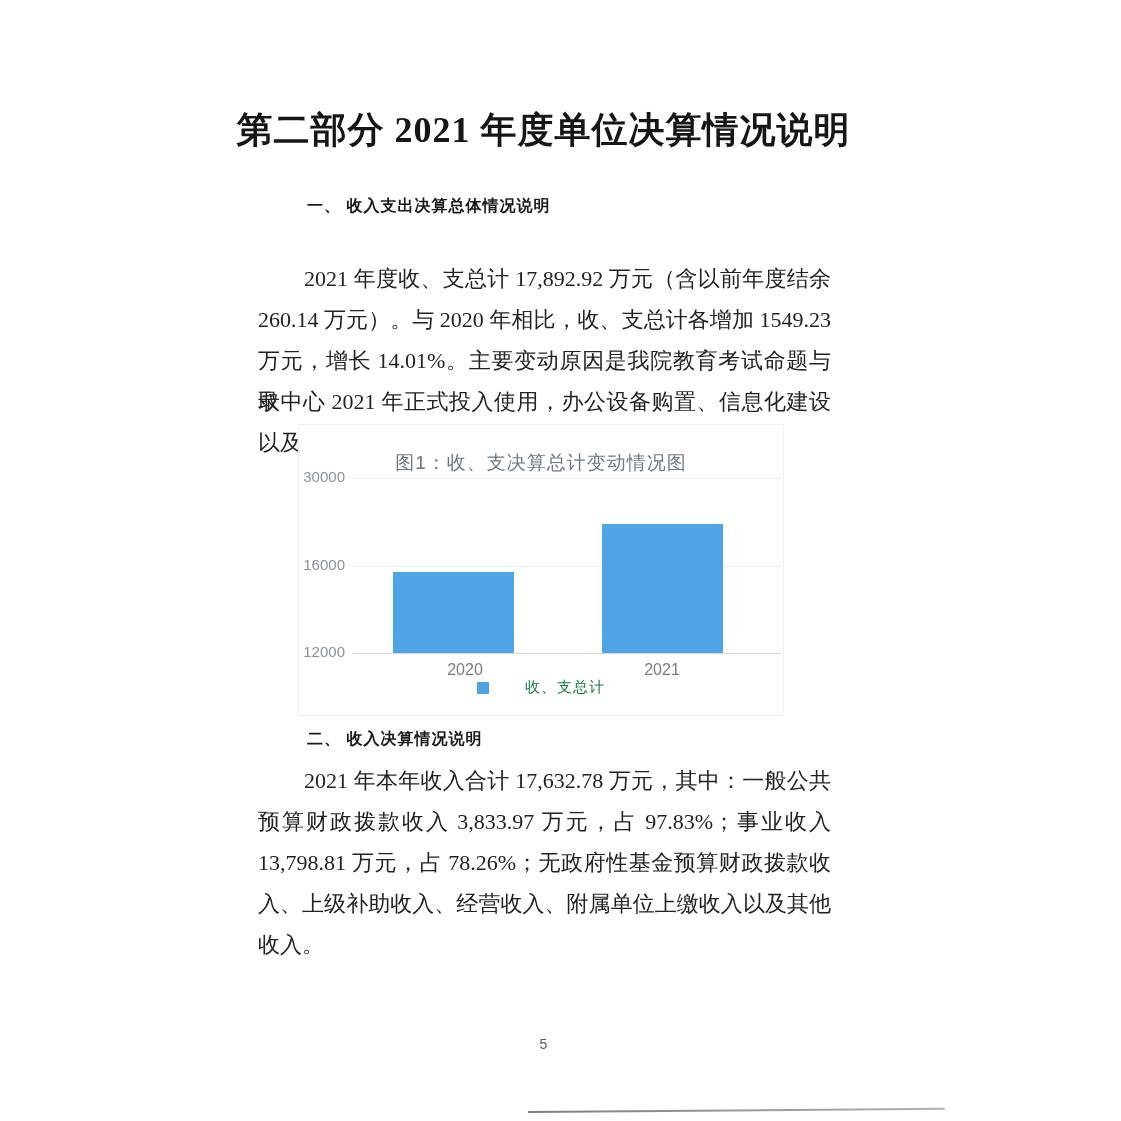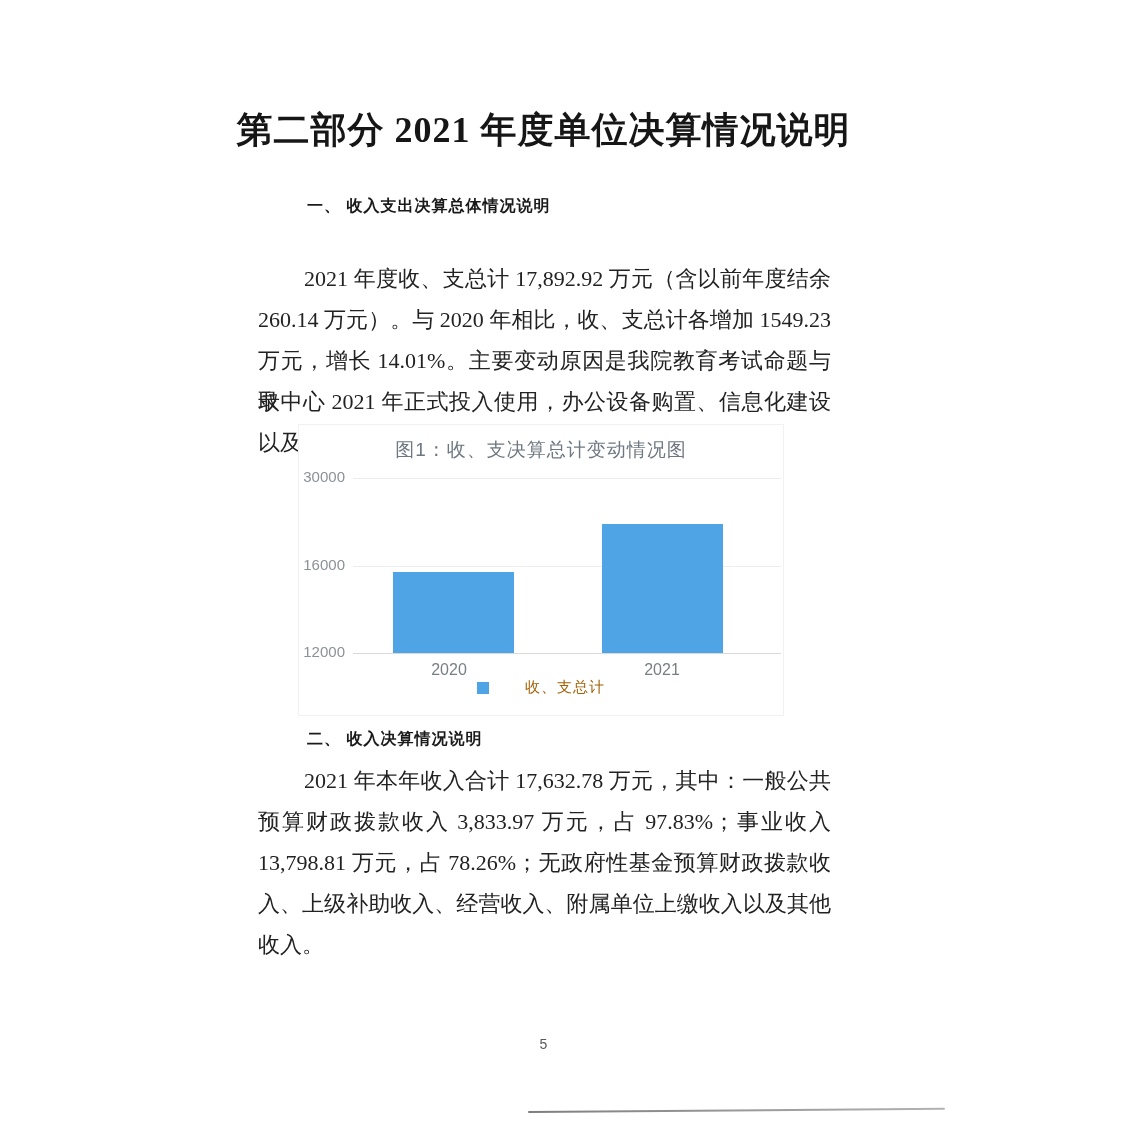--- a/index.html
+++ b/index.html
@@ -58,21 +58,21 @@
     left: 298px;
     top: 424px;
     width: 484px;
     height: 290px;
     background: #ffffff;
     border: 1px solid #f1f1f1;
     font-family: "Liberation Sans", "DejaVu Sans", sans-serif;
   }
   .chart-title {
     position: absolute;
-    top: 12px;
+    top: 25px;
     left: 0;
     width: 100%;
     text-align: center;
     font-size: 19px;
     color: #6e7882;
     letter-spacing: 1px;
   }
   .gridline { position: absolute; height: 1px; background: #ededed; }
   .gridline.baseline { background: #d9d9d9; }
   .ylabel {
@@ -95,21 +95,21 @@
     position: absolute;
     left: 0;
     right: 0;
     top: 253px;
     display: flex;
     justify-content: center;
     align-items: center;
     gap: 7px;
   }
   .legend-swatch { width: 12px; height: 12px; background: #45a1e6; display: inline-block; }
-  .legend-label { font-size: 15px; color: #a16207; letter-spacing: 1px; margin-left: 29px; }
+  .legend-label { font-size: 15px; color: #15803d; letter-spacing: 1px; margin-left: 29px; }
 
   .page-number {
     position: absolute;
     top: 1036px;
     left: 0;
     width: 1087px;
     text-align: center;
     font-size: 14px;
     color: #5a5a5a;
     font-family: "Liberation Sans", "DejaVu Sans", sans-serif;
@@ -149,21 +149,21 @@
       <span class="legend-swatch" id="legend-swatch" style="background: rgb(78, 164, 228);"></span>
       <span class="legend-label">收、支总计</span>
     </div>
   <div class="gridline baseline" style="left: 54px; width: 428px; top: 228px;"></div>
       <div class="ylabel" style="top: 218px;">12000</div>
       <div class="gridline" style="left: 54px; width: 428px; top: 140.5px;"></div>
       <div class="ylabel" style="top: 130.5px;">16000</div>
       <div class="gridline" style="left: 54px; width: 428px; top: 53px;"></div>
       <div class="ylabel" style="top: 43px;">30000</div>
       <div class="bar" style="left: 93.5px; width: 121px; top: 147.19px; height: 80.8095px; background: rgb(78, 164, 228);"></div>
-      <div class="xlabel" style="left: 100px; top: 236px;">2020</div>
+      <div class="xlabel" style="left: 116px; top: 236px;">2020</div>
       <div class="bar" style="left: 302.5px; width: 121px; top: 99.0924px; height: 128.908px; background: rgb(78, 164, 228);"></div>
       <div class="xlabel" style="left: 313px; top: 236px;">2021</div>
     </div>
 
   <div class="sec-heading h2pos">二、 收入决算情况说明</div>
 
   <div class="para para2">
     <div class="pline indent just">2021 年本年收入合计 17,632.78 万元，其中：一般公共</div>
     <div class="pline just">预算财政拨款收入 3,833.97 万元，占 97.83%；事业收入</div>
     <div class="pline just">13,798.81 万元，占 78.26%；无政府性基金预算财政拨款收</div>

